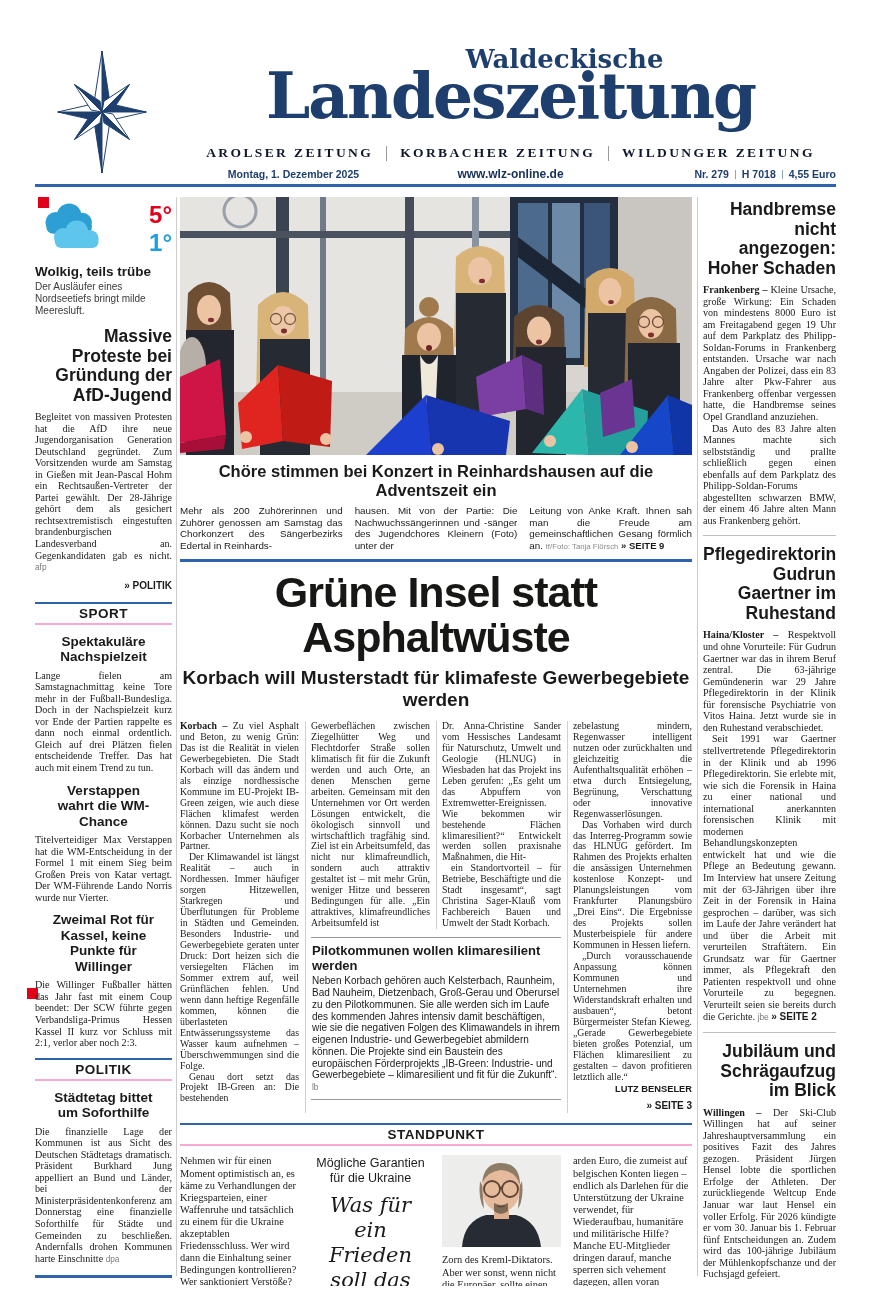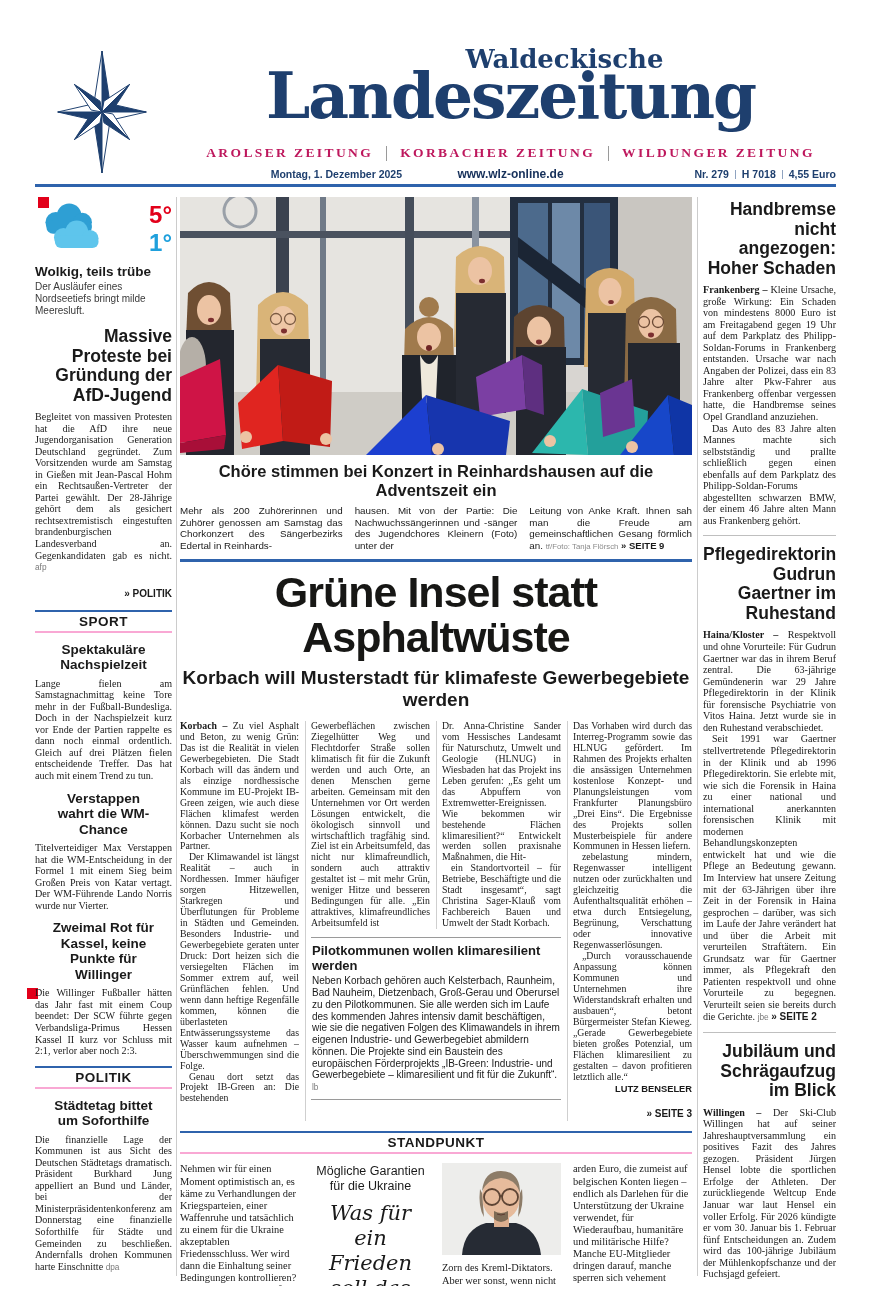--- a/index.html
+++ b/index.html
@@ -11,25 +11,25 @@
   #masthead{position:absolute;left:35px;top:42px;width:801px;height:142px}
   .star{position:absolute;left:8px;top:4px}
   .mast-titles{position:absolute;left:150px;top:0;width:651px;height:142px}
   .t-small{position:absolute;top:2px;left:0;width:100%;text-align:center;transform:translateX(54px);
            font-family:"DejaVu Serif",serif;font-weight:bold;font-size:26px;color:#1e3f6e}
   .t-large{position:absolute;top:16px;left:0;width:100%;text-align:center;
            font-family:"DejaVu Serif",serif;font-weight:bold;font-size:63px;line-height:76px;
            color:#1e3f6e;letter-spacing:-2px}
   .editions{position:absolute;top:103px;left:0;width:100%;display:flex;justify-content:center;
             align-items:center;gap:13px;font-family:"Liberation Serif",serif;font-weight:bold;
-            font-size:13.5px;letter-spacing:2.4px;color:#be185d;white-space:nowrap}
+            font-size:13.5px;letter-spacing:2.4px;color:#0f172a;white-space:nowrap}
   .ed-sep{width:1px;height:15px;background:#9a9a9a}
   .mast-info{position:absolute;top:125px;left:0;width:100%;display:flex;align-items:baseline;
              color:#1e3f6e;font-size:10.5px;font-weight:bold}
-  .mi-l{flex:1;text-align:right}
+  .mi-l{flex:1;text-align:center}
   .mi-c{flex:1;text-align:center;font-size:12px;color:#16305a}
   .mi-r{flex:1;display:flex;justify-content:flex-end;align-items:center;gap:6px}
   .vbar{width:1px;height:9px;background:#8fa3c0}
   .mast-rule{position:absolute;left:35px;top:184px;width:801px;height:3px;background:#2f63ac}
 
   .redmark{position:absolute;width:11px;height:11px;background:#e2001a}
   #rm1{left:38px;top:197px}
   #rm2{left:27px;top:988px}
 
   .vrule{position:absolute;top:197px;bottom:24px;width:1px;background:#cccccc}
@@ -45,21 +45,21 @@
   .rail p+p{text-indent:9px}
   .rail article{margin-bottom:9px}
   .rail-h{font-weight:bold;text-align:right;font-size:17.5px;line-height:19.5px;margin:3px 0 6px}
   .sub-h{font-weight:bold;text-align:center;font-size:13.5px;line-height:15.5px;margin:9px 17px 5px}
   .sechead{border-top:2px solid #2f63ac;border-bottom:2px solid #f9a8d4;text-align:center;
            font-weight:bold;font-size:13.5px;letter-spacing:.5px;padding:2px 0;margin:8px 0 2px}
   .rdiv{height:1px;background:#bfbfbf;margin:7px 0 9px}
   .dl{font-weight:bold}
   .credit{font-size:8.3px;color:#7a7a7a;font-family:"Liberation Sans",sans-serif}
   .ref{font-weight:bold;font-size:10px;font-family:"Liberation Sans",sans-serif}
-  .ref-line{text-align:right;margin-top:9px}
+  .ref-line{text-align:right;margin-top:1px}
 
   
   .weather{margin:4px 0 10px}
   .w-top{display:flex;align-items:flex-start}
   .w-temps{margin-left:auto;text-align:right;font-weight:bold;font-size:24px;line-height:28px}
   .temp-hi{display:block;color:#e2001a}
   .temp-lo{display:block;color:#1fa0dc}
   .w-cond{font-weight:bold;font-size:13.5px;margin-top:3px}
   .w-desc{font-size:10px;line-height:12px;color:#3a3a3a;margin-top:2px;font-family:"Liberation Sans",sans-serif}
 
@@ -346,22 +346,22 @@
       </div>
       <div class="infobox">
         <div class="ib-h">Pilotkommunen wollen klimaresilient werden</div>
         <div class="ib-b"><span>Neben Korbach gehören auch Kelsterbach, Raunheim, Bad Nauheim, Dietzenbach, Groß-Gerau und Oberursel zu den Pilotkommunen. Sie alle werden sich im Laufe des kommenden Jahres intensiv damit beschäftigen, wie sie die negativen Folgen des Klimawandels in ihrem eigenen Industrie- und Gewerbegebiet abmildern können. Die Projekte sind ein Baustein des europäischen Förderprojekts „IB-Green: Industrie- und Gewerbegebiete – klimaresilient und fit für die Zukunft“.</span> <span class="credit">lb</span></div>
       </div>
     </div>
     <div class="gut">
         <i></i>
       </div>
     <div class="c">
+      <p>zebelastung mindern, Regenwasser intelligent nutzen oder zurückhalten und gleichzeitig die Aufenthaltsqualität erhöhen – etwa durch Entsiegelung, Begrünung, Verschattung oder innovative Regenwasserlösungen.</p>
       <p>Das Vorhaben wird durch das Interreg-Programm sowie das HLNUG gefördert. Im Rahmen des Projekts erhalten die ansässigen Unternehmen kostenlose Konzept- und Planungsleistungen vom Frankfurter Planungsbüro „Drei Eins“. Die Ergebnisse des Projekts sollen Musterbeispiele für andere Kommunen in Hessen liefern.</p>
-      <p>zebelastung mindern, Regenwasser intelligent nutzen oder zurückhalten und gleichzeitig die Aufenthaltsqualität erhöhen – etwa durch Entsiegelung, Begrünung, Verschattung oder innovative Regenwasserlösungen.</p>
       <p>„Durch vorausschauende Anpassung können Kommunen und Unternehmen ihre Widerstandskraft erhalten und ausbauen“, betont Bürgermeister Stefan Kieweg. „Gerade Gewerbegebiete bieten großes Potenzial, um Flächen klimaresilient zu gestalten – davon profitieren letztlich alle.“</p>
       <div class="byline">LUTZ BENSELER</div>
       <div class="ref-line"><span class="ref">» SEITE 3</span></div>
     </div>
   </div>
 
   <div class="sechead sp-head">STANDPUNKT</div>
 
   <div class="sp-cols">
     <div class="spc">

